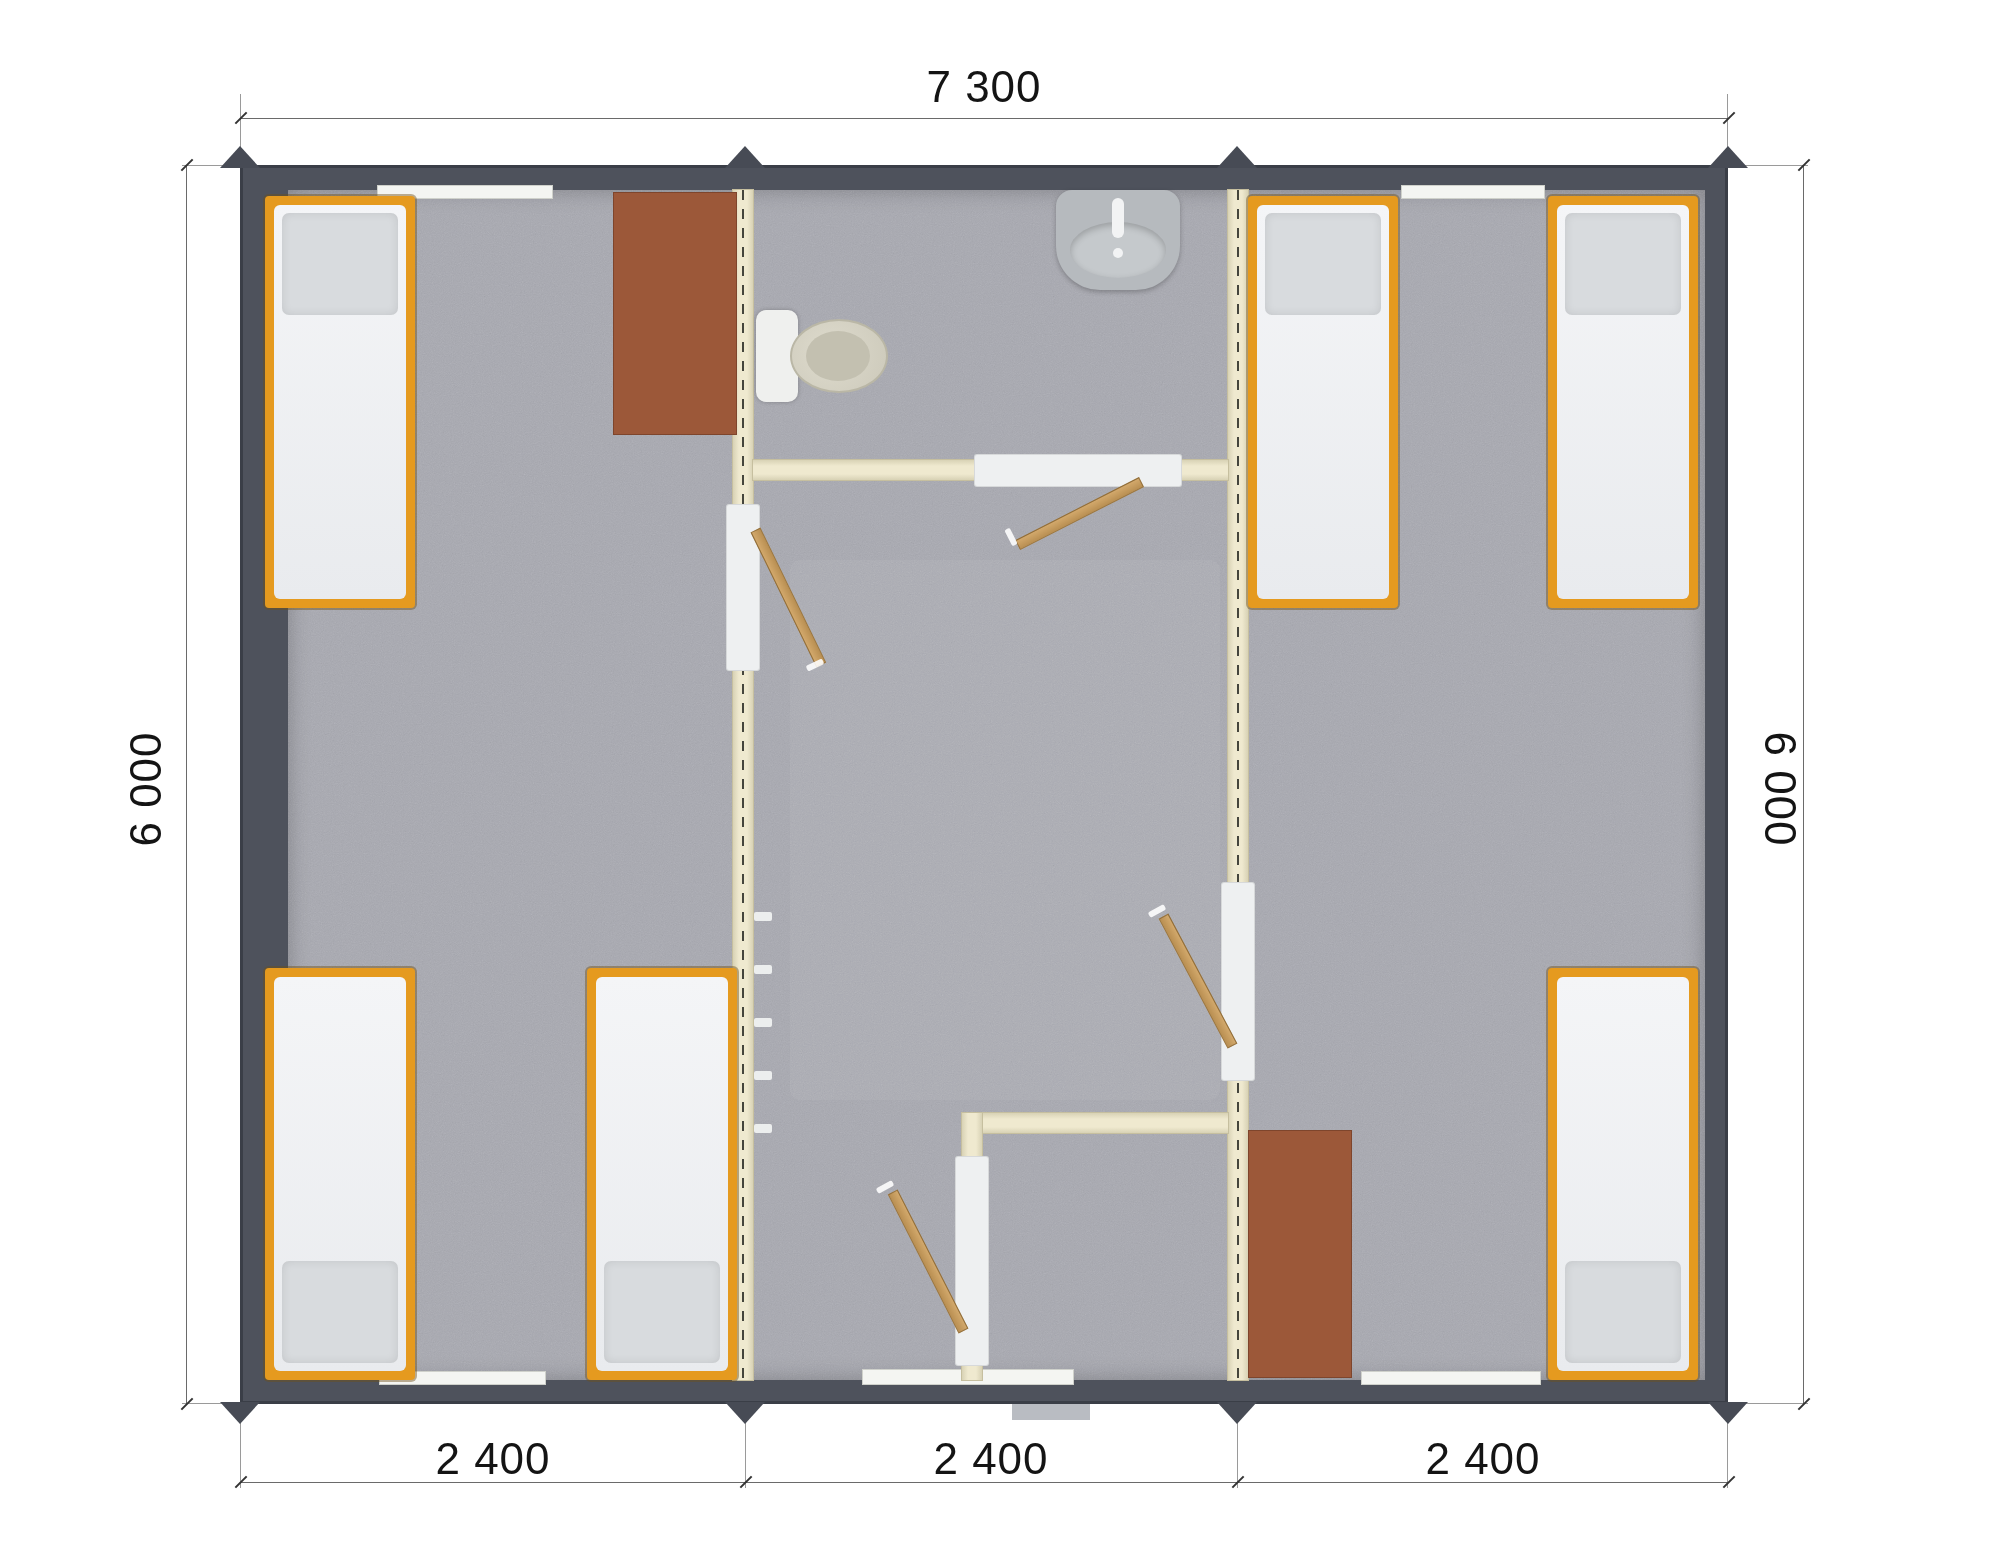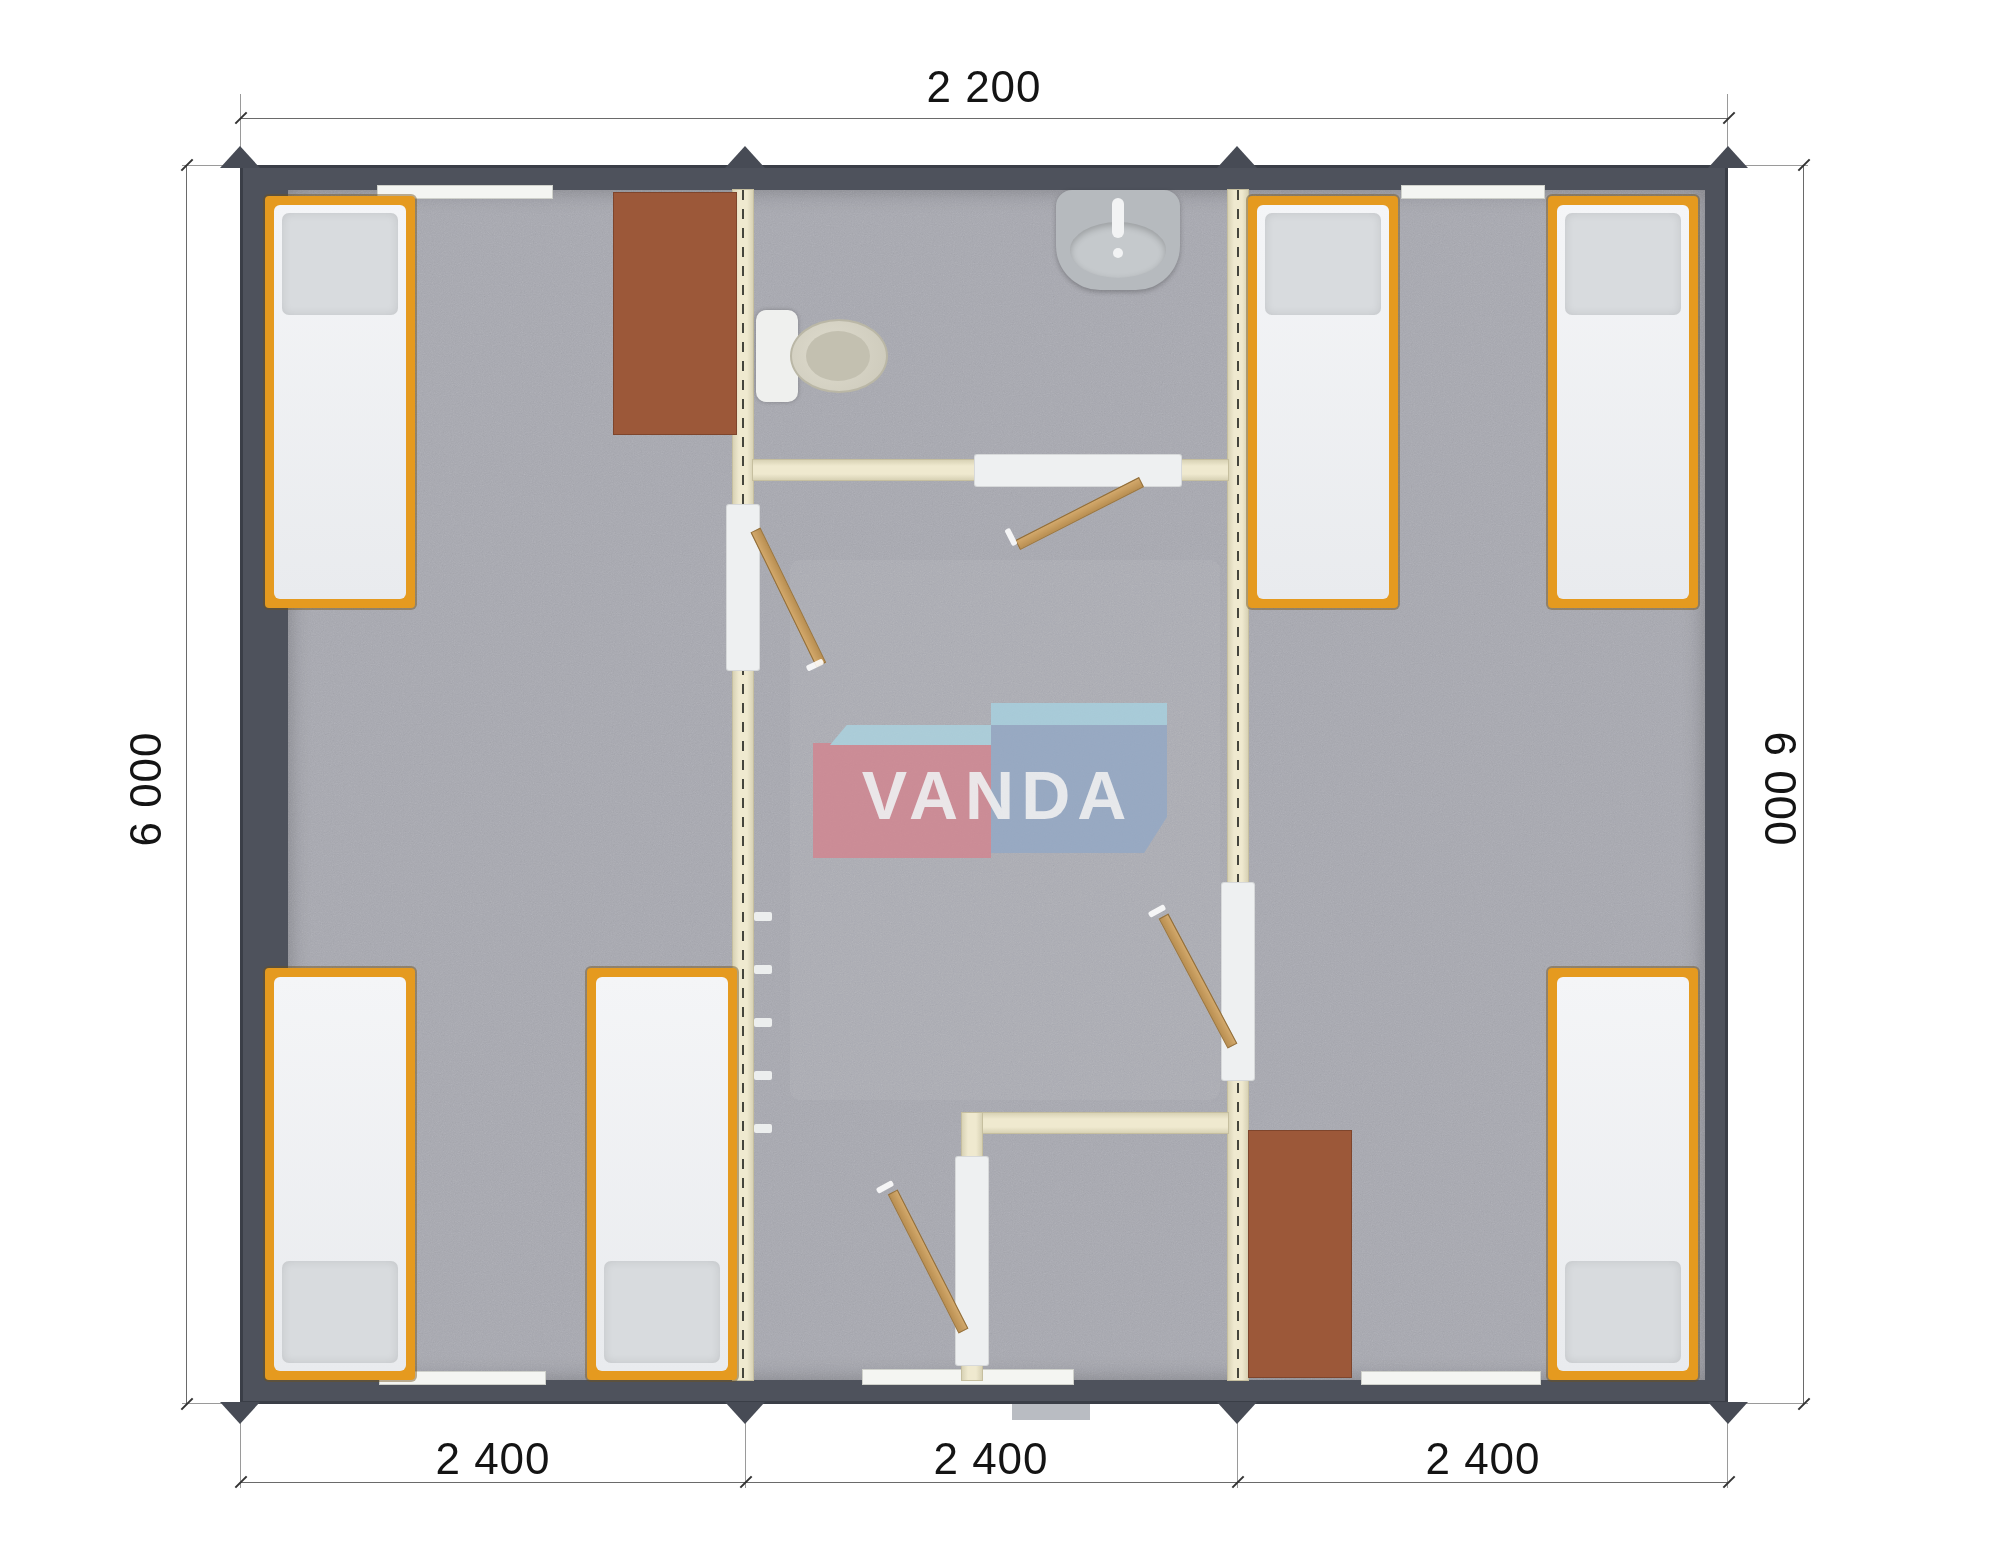--- a/index.html
+++ b/index.html
@@ -79,21 +79,21 @@
 </head>
 <body>
 
 <div class="canvas">
 
   <div class="ext-line" style="left:240px;top:94px;width:1px;height:66px;"></div>
   <div class="ext-line" style="left:1727px;top:94px;width:1px;height:66px;"></div>
   <div class="dim-line" style="left:240px;top:118px;width:1488px;height:1px;"></div>
   <div class="tick" style="left:233px;top:117px;"></div>
   <div class="tick" style="left:1721px;top:117px;"></div>
-  <div class="dim-label" style="left:884px;top:62px;width:200px;">2 200</div>
+  <div class="dim-label" style="left:884px;top:62px;width:200px;">7 300</div>
 
   <div class="ext-line" style="left:240px;top:1408px;width:1px;height:80px;"></div>
   <div class="ext-line" style="left:745px;top:1408px;width:1px;height:80px;"></div>
   <div class="ext-line" style="left:1237px;top:1408px;width:1px;height:80px;"></div>
   <div class="ext-line" style="left:1727px;top:1408px;width:1px;height:80px;"></div>
   <div class="dim-line" style="left:240px;top:1482px;width:1488px;height:1px;"></div>
   <div class="tick" style="left:233px;top:1481px;"></div>
   <div class="tick" style="left:738px;top:1481px;"></div>
   <div class="tick" style="left:1230px;top:1481px;"></div>
   <div class="tick" style="left:1721px;top:1481px;"></div>
@@ -136,27 +136,20 @@
   </svg>
   <div class="floor-light"></div>
 
   <div class="window" style="left:378px;top:186px;width:174px;"></div>
   <div class="window" style="left:1402px;top:186px;width:142px;"></div>
   <div class="window" style="left:380px;top:1372px;width:165px;"></div>
   <div class="window" style="left:1362px;top:1372px;width:178px;"></div>
   <div class="window" style="left:863px;top:1370px;width:210px;height:14px;"></div>
   <div class="threshold"></div>
 
-  <div class="logo">
-    <div class="logo-red"></div>
-    <div class="logo-red-top"></div>
-    <div class="logo-blue"></div>
-    <div class="logo-blue-top"></div>
-    <div class="logo-text">VANDA</div>
-  </div>
 
   <div class="wall-v" style="left:733px;top:190px;height:1190px;">
     <div class="seam"></div>
   </div>
   <div class="wall-v" style="left:1228px;top:190px;height:1190px;">
     <div class="seam"></div>
   </div>
 
   <div class="wall-h" style="left:753px;top:460px;width:475px;"></div>
   <div class="jamb" style="left:975px;top:455px;width:206px;height:31px;"></div>

